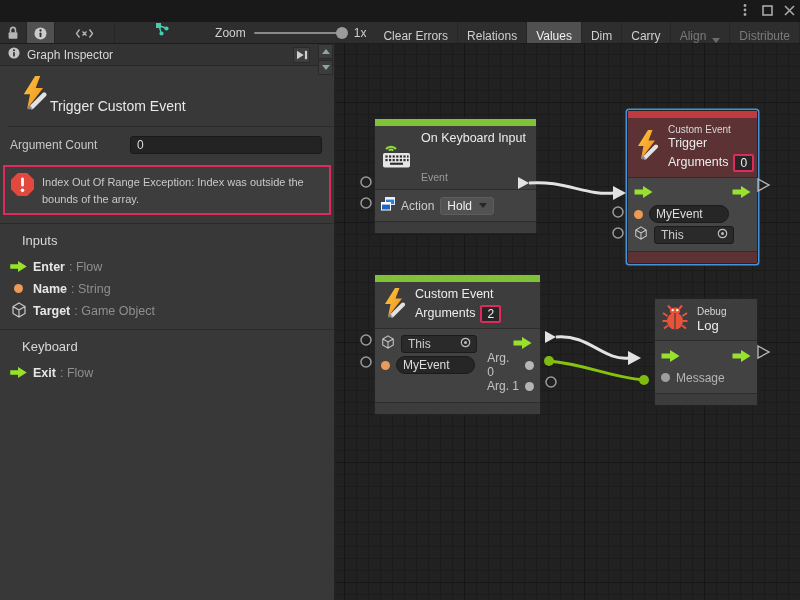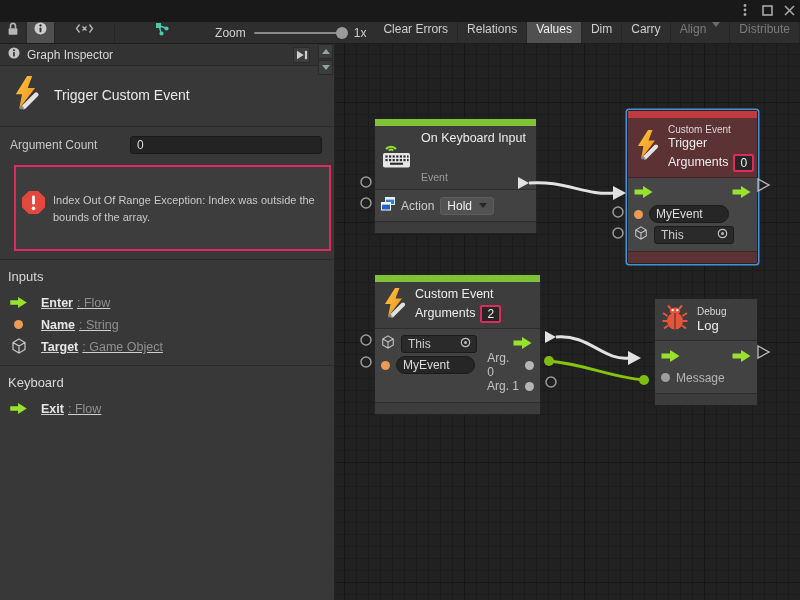--- a/index.html
+++ b/index.html
@@ -11,21 +11,21 @@
   .titlebar { position:absolute; left:0; top:0; width:800px; height:22px; background:#191919; }
   .tab { position:absolute; left:0; top:0; width:112px; height:22px; background:#2d2d2d;
     border-top:2px solid #4c7cba; color:#dcdcdc; font-size:12px; line-height:20px; padding-left:9px; }
   .winctrls { position:absolute; right:4px; top:3px; display:flex; gap:8px; align-items:center; }
   .winbtn { width:14px; height:14px; display:flex; align-items:center; justify-content:center; }
 
   
   .toolbar { position:absolute; left:0; top:22px; width:800px; height:22px; background:#2e2e2e;
     border-bottom:1px solid #1c1c1c; display:flex; align-items:stretch; white-space:nowrap; overflow:hidden;
     color:#cfcfcf; font-size:12px; }
-  .tbtn { display:flex; align-items:flex-start; padding:0 9px; border-right:1px solid #262626; cursor:default; }
+  .tbtn { display:flex; align-items:flex-end; padding:0 9px; border-right:1px solid #262626; cursor:default; }
   .tbtn.icon-only { padding:0 7px; }
   .tbtn.active { background:#505050; color:#efefef; }
   .tbtn.disabled { color:#7a7a7a; }
   .tb-gap { width:30px; border-right:none; }
   .go-group { display:flex; align-items:center; gap:6px; padding:0 10px;flex-direction:column; }
   .zoom-group { display:flex; align-items:center; gap:8px; padding:8px 8px; }
   .zoom-track { position:relative; width:92px; height:2px; background:#8a8a8a; border-radius:1px; }
   .zoom-thumb { position:absolute; right:-2px; top:-5px; width:12px; height:12px; border-radius:50%; background:#9b9b9b; }
   .caret { width:0; height:0; border-left:4px solid transparent; border-right:4px solid transparent;
     border-top:5px solid #8f8f8f; margin-left:6px; }
@@ -37,32 +37,32 @@
   .insp-header { height:22px; background:#333333; border-bottom:1px solid #272727; display:flex;
     align-items:center; gap:7px; padding-left:8px; font-size:12px; color:#d6d6d6; }
   .insp-dock { position:absolute; right:24px; top:3px; width:17px; height:16px; background:#3e3e3e;
     border:1px solid #2a2a2a; display:flex; align-items:center; justify-content:center; }
   .insp-stepper { position:absolute; right:1px; top:0; width:15px; height:31px; }
   .step-btn { width:15px; height:15px; background:#3c3c3c; border:1px solid #2a2a2a; display:flex;
     align-items:center; justify-content:center; margin-bottom:1px; }
   .tri-up { width:0; height:0; border-left:4px solid transparent; border-right:4px solid transparent; border-bottom:5px solid #8fa3a3; }
   .tri-dn { width:0; height:0; border-left:4px solid transparent; border-right:4px solid transparent; border-top:5px solid #8fa3a3; }
 
-  .unit-head { display:flex; align-items:center; gap:14px; padding:10px 10px 12px 12px; border-bottom:1px solid #2b2b2b; }
+  .unit-head { display:flex; align-items:flex-end; gap:2px; padding:10px 10px 12px 12px; border-bottom:1px solid #2b2b2b;margin-left:8px; }
   .unit-title { font-size:14px; color:#e8e8e8; }
   .arg-row { position:relative; height:36px; }
   .arg-label { position:absolute; left:10px; top:11px; font-size:12px; color:#c8c8c8; }
   .arg-input { position:absolute; left:130px; right:12px; top:9px; height:18px; background:#232323;
     border:1px solid #1a1a1a; border-radius:3px; color:#dddddd; font-size:12px; line-height:16px; padding-left:6px; }
-  .error-box { margin:2px 3px 8px 14px; border:2px solid #de2a5d; background:#3d3d3d; display:flex;
-    gap:8px; padding:24px 6px; align-items:flex-start; }
+  .error-box { margin:2px 3px 8px 3px; border:2px solid #de2a5d; background:#3d3d3d; display:flex;
+    gap:8px; padding:6px 6px; align-items:flex-start; }
   .error-text { font-size:11px; color:#c9c9c9; line-height:1.5; padding-top:1px; }
   .section-sep { border-top:1px solid #2b2b2b; }
-  .section-title { font-size:13px; color:#d8d8d8; padding:9px 10px 7px 8px; }
-  .io-row { display:flex; align-items:center; gap:14px; padding:3px 10px 3px 10px; height:22px;text-decoration:underline; }
+  .section-title { font-size:13px; color:#d8d8d8; padding:9px 10px 7px 22px; }
+  .io-row { display:flex; align-items:center; gap:6px; padding:3px 10px 3px 10px; height:22px; }
   .io-icon { width:17px; display:flex; justify-content:center; }
   .io-name { font-size:12.5px; font-weight:bold; color:#e6e6e6; }
   .io-type { font-size:12.5px; color:#8f8f8f; margin-left:4px; }
   .dot { border-radius:50%; display:inline-block; }
   .dot.orange { width:9px; height:9px; background:#ec9a56; }
   .dot.gray { width:9px; height:9px; background:#b5b5b5; }
 
   
   .canvas { position:absolute; left:335px; top:44px; width:465px; height:556px; background-color:#212121;
     background-image:

